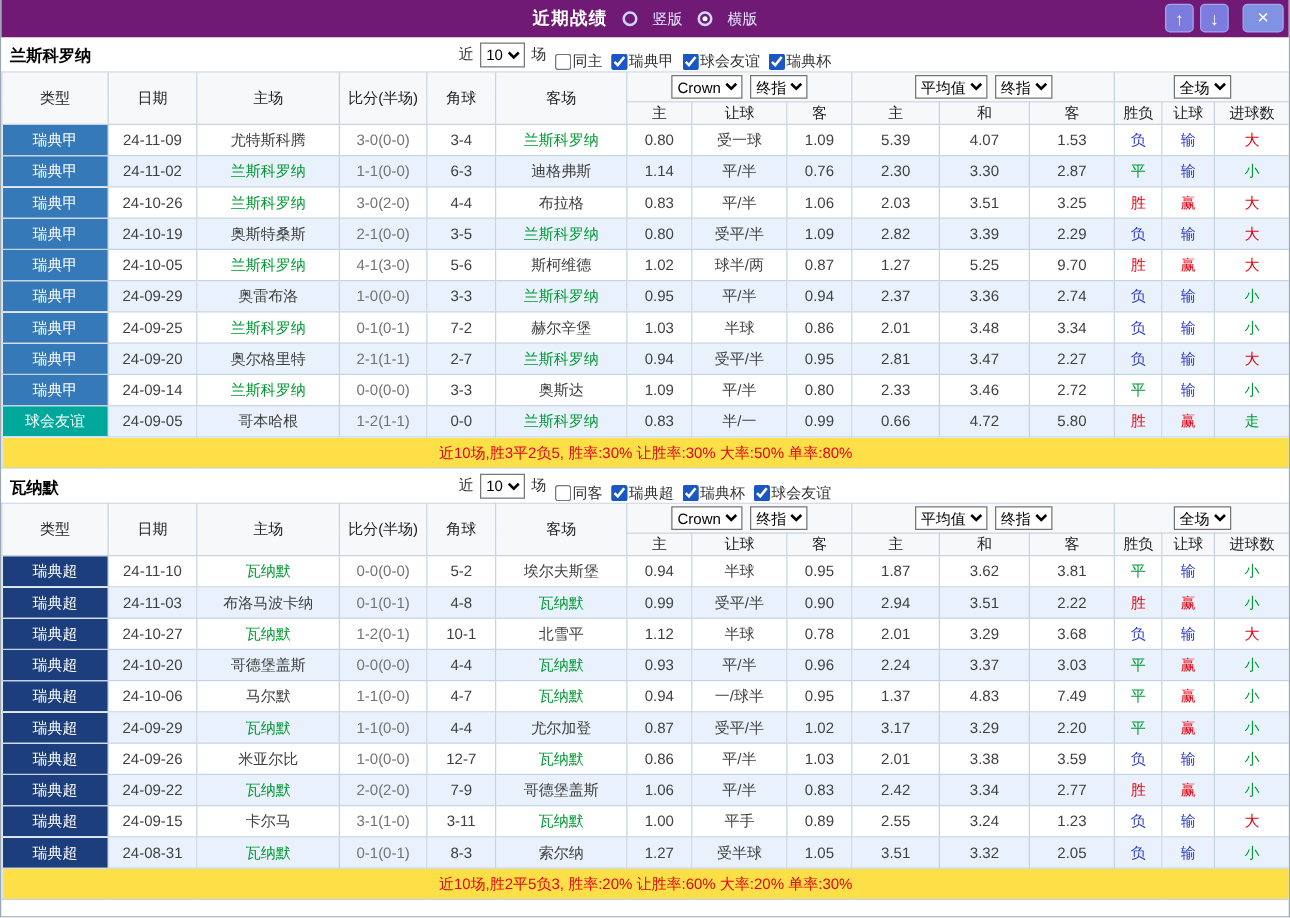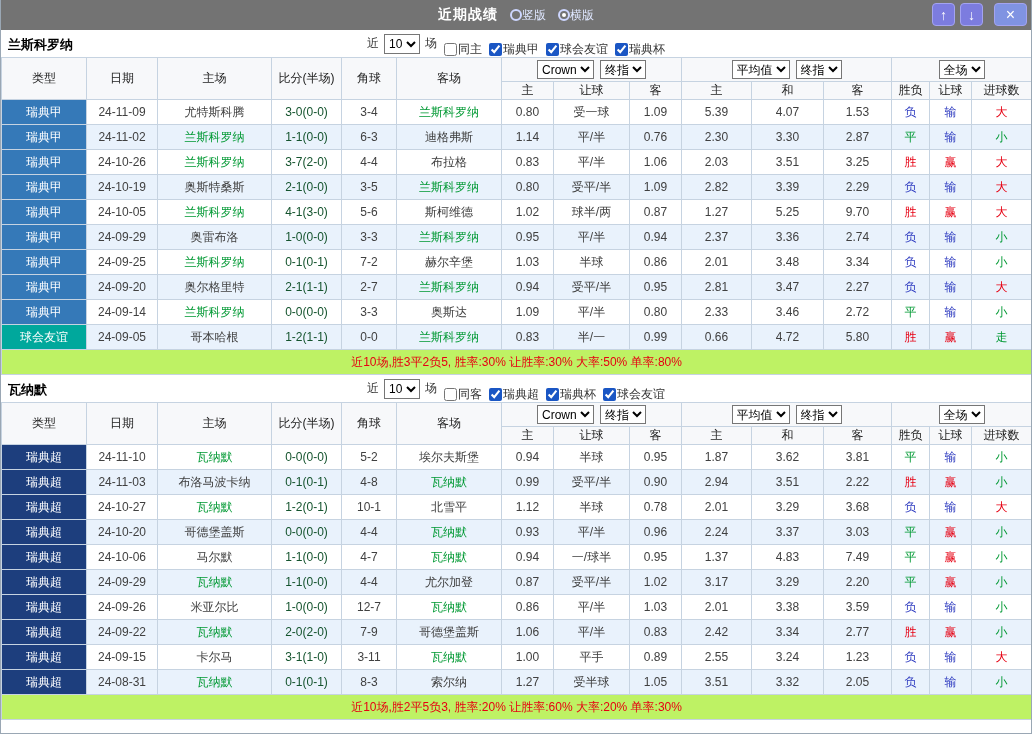--- a/index.html
+++ b/index.html
@@ -1,23 +1,23 @@
 <!DOCTYPE html>
 <html><head>
 <meta charset="utf-8">
 <style>
   * { box-sizing: border-box; margin: 0; padding: 0; }
   html,body { width: 1032px; background: #fff; font-family: "Liberation Sans", "DejaVu Sans", sans-serif; }
   .page { width: 1032px; height: 734px; overflow: hidden; border: 1px solid #9aa7b4; border-top: none; }
 
   
-  .titlebar { height: 30px; background: #737373; position: relative; display: flex; align-items: center; }
+  .titlebar { height: 30px; background: #701a75; position: relative; display: flex; align-items: center; }
   .titlebar-center { flex: 1; display: flex; justify-content: center; align-items: center; gap: 12px; }
   .tb-title { color: #ffffff; font-weight: bold; font-size: 14px; letter-spacing: 1px; }
-  .radio { display: inline-flex; align-items: center; gap: 0; color: #dfe7ff; font-size: 12px; cursor: pointer; }
+  .radio { display: inline-flex; align-items: center; gap: 12px; color: #dfe7ff; font-size: 12px; cursor: pointer; }
   .radio-circle { width: 12px; height: 12px; border: 2px solid #cdd6ff; border-radius: 50%; background: transparent; position: relative; display: inline-block; }
   .radio-circle.on::after { content: ""; position: absolute; left: 2px; top: 2px; right: 2px; bottom: 2px; background: #ffffff; border-radius: 50%; }
   .titlebar-buttons { position: absolute; right: 4px; top: 3px; display: flex; align-items: center; gap: 5px; }
   .tb-btn { width: 23px; height: 23px; background: #7c7cdf; border: 1px solid #a3a3f0; border-radius: 4px; color: #fff; font-size: 14px; line-height: 20px; cursor: pointer; padding: 0; }
   .tb-btn.close { width: 33px; background: #8093e2; margin-left: 6px; font-size: 16px; }
 
   
   .filter-row { position: relative; height: 27px; display: flex; align-items: center; justify-content: center; background: #fff; font-size: 12px; color: #333; }
   .team-name { position: absolute; left: 7px; top: 6px; font-weight: bold; font-size: 13px; color: #000; }
   .filter-controls { display: flex; align-items: center; gap: 3px; }
@@ -28,23 +28,23 @@
   
   table.stats-table { width: 1030px; margin: 0 auto; border-collapse: collapse; table-layout: fixed; text-align: center; font-size: 12px; }
   .stats-table th, .stats-table td { border: 1px solid #c6d3e1; overflow: hidden; white-space: nowrap; }
   .stats-table thead th { background: #f7f8fa; color: #222; font-weight: normal; }
   tr.h1 th { height: 24px; }
   tr.h2 th { height: 17px; }
   .selcell select { font-size: 12px; height: 19px; border: 1px solid #767676; background: #fff; margin: 0 3px; }
   .stats-table tbody td { height: 25px; color: #404040; background: #ffffff; }
   .stats-table tbody tr.alt td { background: #e9f2fc; }
   .stats-table tbody td.type { color: #ffffff; }
-  .stats-table tbody td.score { color: #14532d; }
+  .stats-table tbody td.score { color: #737373; }
   .stats-table tbody td.focal { color: #009933; }
-  .stats-table tfoot td.summary { height: 25px; color: #e60012; background: #bef264; }
+  .stats-table tfoot td.summary { height: 25px; color: #e60012; background: #fde047; }
 </style>
 </head>
 <body>
 
 <div class="page">
 
   <div class="titlebar">
     <div class="titlebar-center">
       <span class="tb-title">近期战绩</span>
       <label class="radio">
@@ -169,21 +169,21 @@
             <td>3.30</td>
             <td>2.87</td>
             <td style="color: rgb(0, 153, 51);">平</td>
             <td style="color: rgb(46, 59, 192);">输</td>
             <td style="color: rgb(0, 153, 51);">小</td>
           </tr>
           <tr>
             <td class="type" style="background: rgb(53, 121, 184);">瑞典甲</td>
             <td>24-10-26</td>
             <td class="focal">兰斯科罗纳</td>
-            <td class="score">3-7(2-0)</td>
+            <td class="score">3-0(2-0)</td>
             <td>4-4</td>
             <td>布拉格</td>
             <td>0.83</td>
             <td>平/半</td>
             <td>1.06</td>
             <td>2.03</td>
             <td>3.51</td>
             <td>3.25</td>
             <td style="color: rgb(230, 0, 18);">胜</td>
             <td style="color: rgb(230, 0, 18);">赢</td>

